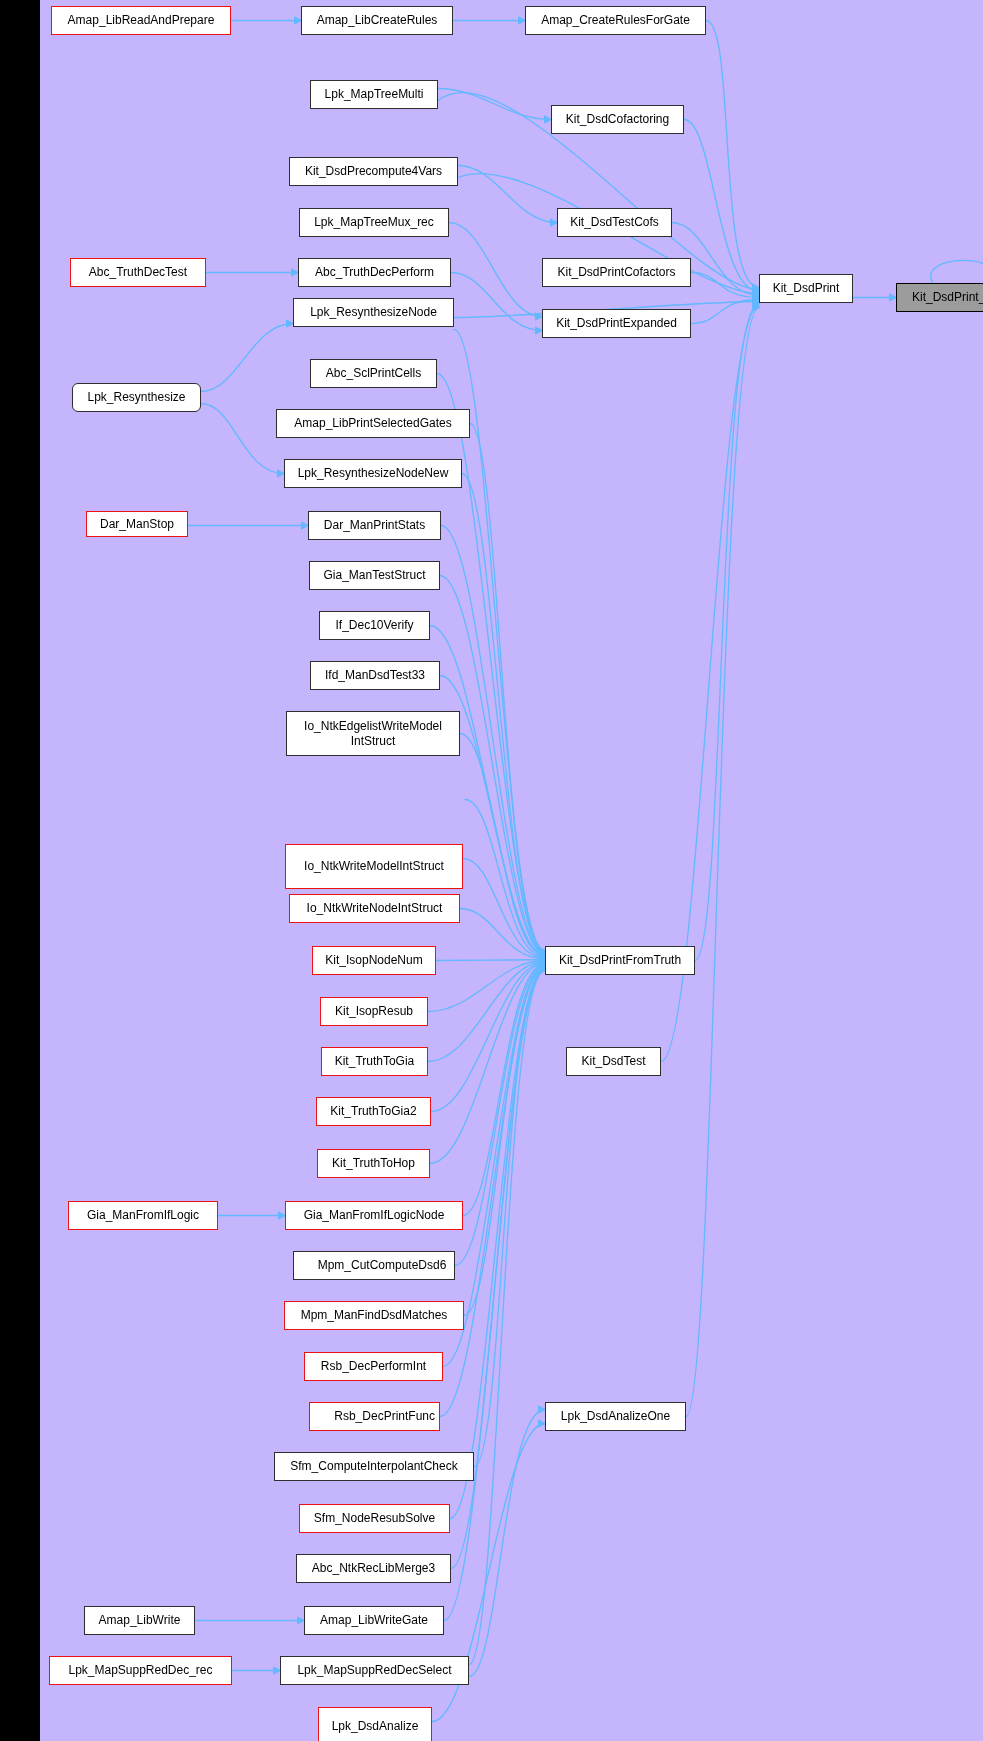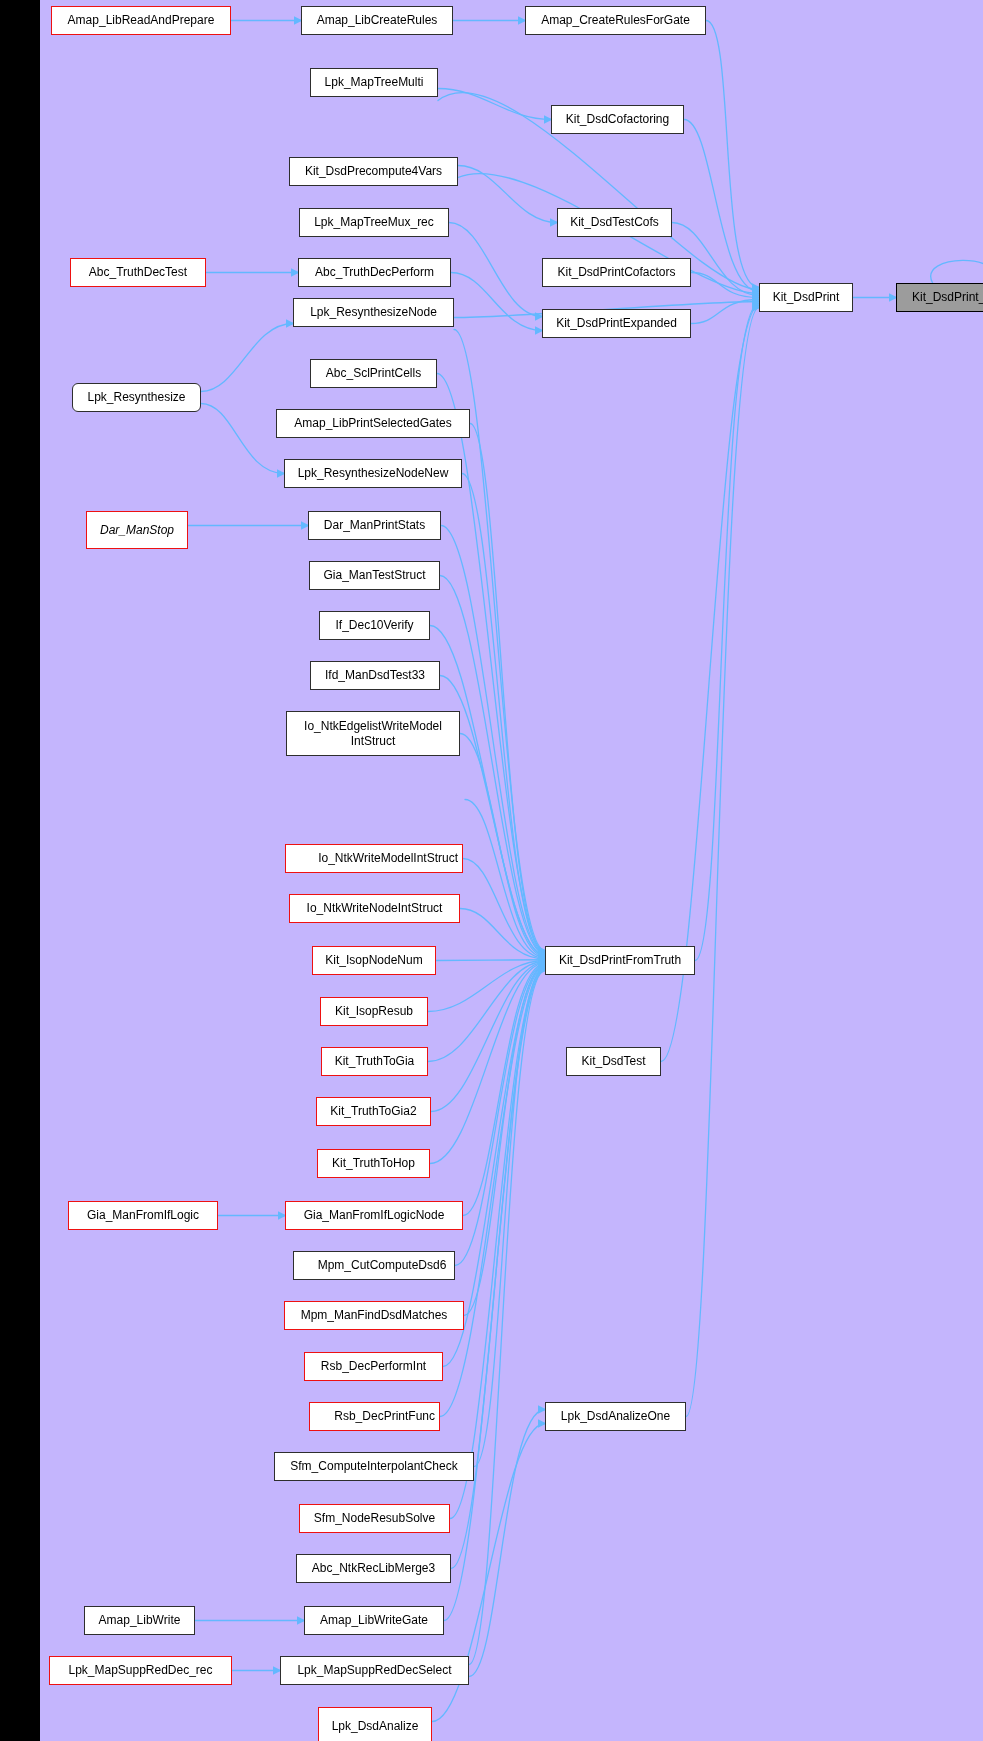--- a/index.html
+++ b/index.html
@@ -88,21 +88,21 @@
   <div id="node-layer">
       <div class="node red" style="left: 11px; top: 6px; width: 180px; height: 29px;">
         <span>Amap_LibReadAndPrepare</span>
       </div>
       <div class="node" style="left: 261px; top: 6px; width: 152px; height: 29px;">
         <span>Amap_LibCreateRules</span>
       </div>
       <div class="node" style="left: 485px; top: 6px; width: 181px; height: 29px;">
         <span>Amap_CreateRulesForGate</span>
       </div>
-      <div class="node" style="left: 270px; top: 68px; width: 128px; height: 29px;">
+      <div class="node" style="left: 270px; top: 80px; width: 128px; height: 29px;">
         <span>Lpk_MapTreeMulti</span>
       </div>
       <div class="node" style="left: 511px; top: 105px; width: 133px; height: 29px;">
         <span>Kit_DsdCofactoring</span>
       </div>
       <div class="node" style="left: 249px; top: 157px; width: 169px; height: 29px;">
         <span>Kit_DsdPrecompute4Vars</span>
       </div>
       <div class="node" style="left: 259px; top: 208px; width: 150px; height: 29px;">
         <span>Lpk_MapTreeMux_rec</span>
@@ -130,40 +130,40 @@
       </div>
       <div class="node" style="left: 32px; top: 383px; width: 129px; height: 29px; border-radius: 6px;">
         <span>Lpk_Resynthesize</span>
       </div>
       <div class="node" style="left: 236px; top: 409px; width: 194px; height: 29px;">
         <span>Amap_LibPrintSelectedGates</span>
       </div>
       <div class="node" style="left: 244px; top: 459px; width: 178px; height: 29px;">
         <span>Lpk_ResynthesizeNodeNew</span>
       </div>
-      <div class="node red" style="left: 46px; top: 511px; width: 102px; height: 38px; font-style: italic;">
+      <div class="node red" style="left: 46px; top: 511px; width: 102px; height: 26px;">
         <span>Dar_ManStop</span>
       </div>
       <div class="node" style="left: 268px; top: 511px; width: 133px; height: 29px;">
         <span>Dar_ManPrintStats</span>
       </div>
       <div class="node" style="left: 269px; top: 561px; width: 131px; height: 29px;">
         <span>Gia_ManTestStruct</span>
       </div>
       <div class="node" style="left: 279px; top: 611px; width: 111px; height: 29px;">
         <span>If_Dec10Verify</span>
       </div>
       <div class="node" style="left: 270px; top: 661px; width: 130px; height: 29px;">
         <span>Ifd_ManDsdTest33</span>
       </div>
       <div class="node" style="left: 246px; top: 711px; width: 174px; height: 45px;">
         <span>Io_NtkEdgelistWriteModel</span>
         <span>IntStruct</span>
       </div>
-      <div class="node red" style="left: 245px; top: 844px; width: 178px; height: 29px; align-items: flex-end;">
+      <div class="node red" style="left: 245px; top: 844px; width: 178px; height: 45px;">
         <span>Io_NtkWriteModelIntStruct</span>
       </div>
       <div class="node red" style="left: 249px; top: 894px; width: 171px; height: 29px;">
         <span>Io_NtkWriteNodeIntStruct</span>
       </div>
       <div class="node red" style="left: 272px; top: 946px; width: 124px; height: 29px;">
         <span>Kit_IsopNodeNum</span>
       </div>
       <div class="node red" style="left: 280px; top: 997px; width: 108px; height: 29px;">
         <span>Kit_IsopResub</span>
@@ -221,20 +221,20 @@
       </div>
       <div class="node" style="left: 505px; top: 946px; width: 150px; height: 29px;">
         <span>Kit_DsdPrintFromTruth</span>
       </div>
       <div class="node" style="left: 526px; top: 1047px; width: 95px; height: 29px;">
         <span>Kit_DsdTest</span>
       </div>
       <div class="node" style="left: 505px; top: 1402px; width: 141px; height: 29px;">
         <span>Lpk_DsdAnalizeOne</span>
       </div>
-      <div class="node" style="left: 719px; top: 283px; width: 94px; height: 29px;">
+      <div class="node" style="left: 719px; top: 274px; width: 94px; height: 29px;">
         <span>Kit_DsdPrint</span>
       </div>
       <div class="node gray" style="left: 856px; top: 283px; width: 122px; height: 29px;">
         <span>Kit_DsdPrint_rec</span>
       </div>
     </div>
 </div>
 
 </body></html>

